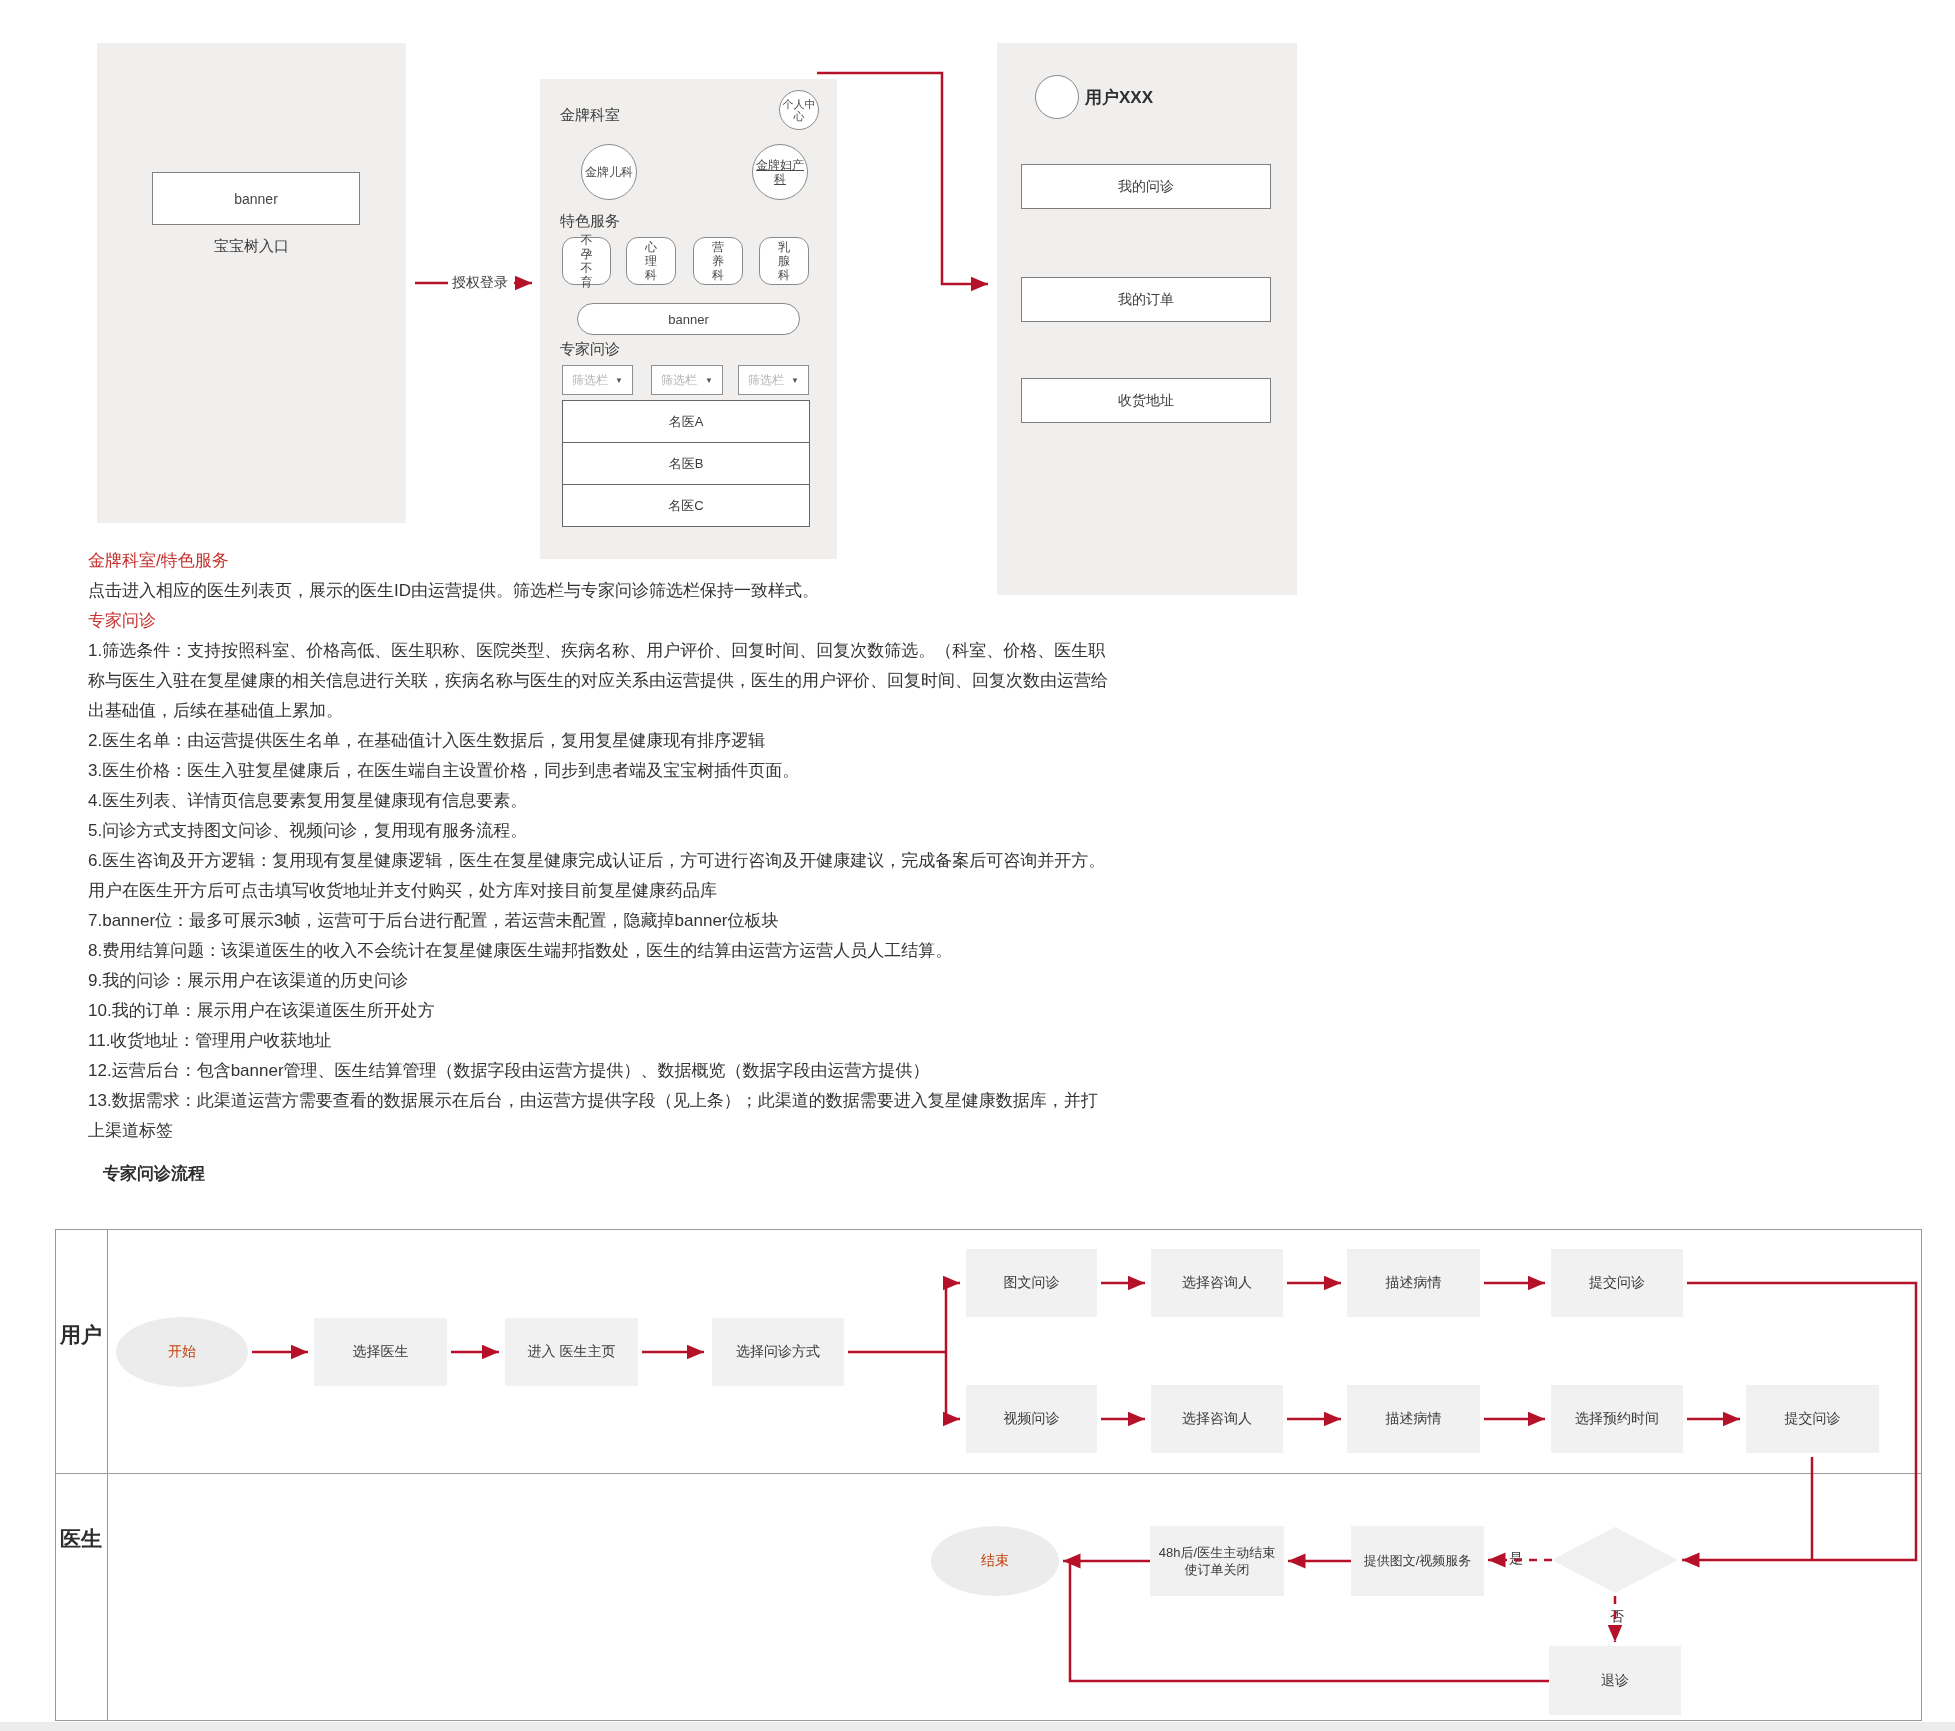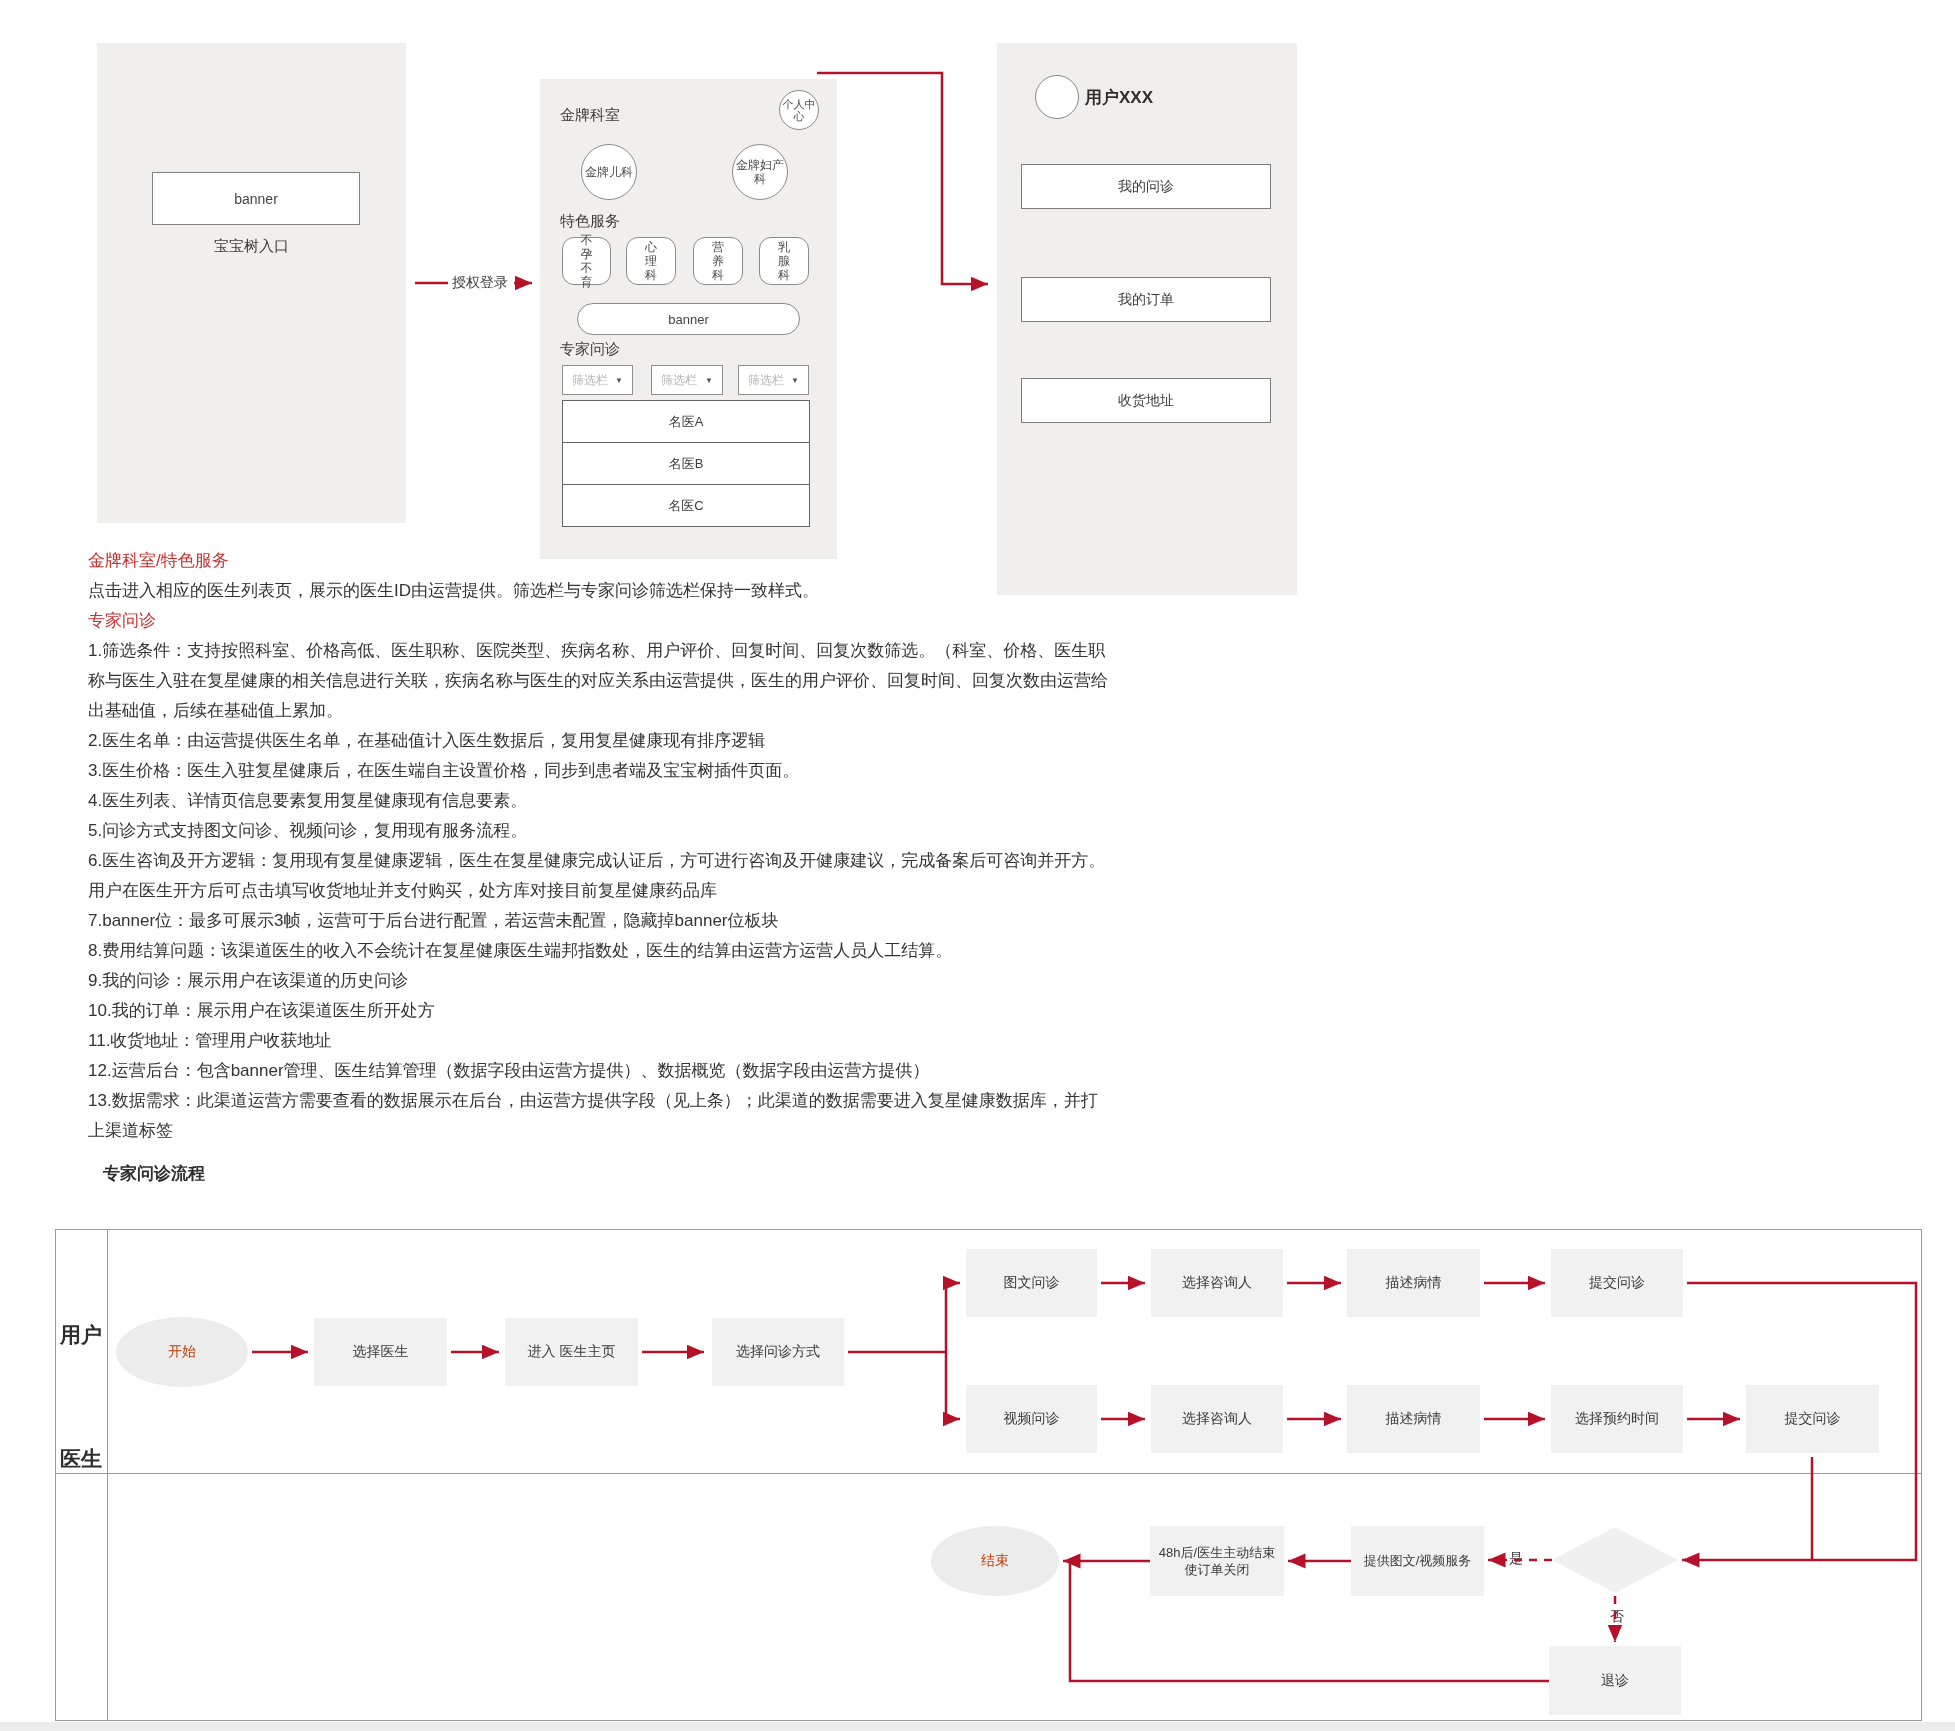--- a/index.html
+++ b/index.html
@@ -11,21 +11,21 @@
   .p-left{left:97px;top:43px;width:309px;height:480px;}
   .p-mid{left:540px;top:43px;width:297px;height:480px;margin-top:36px;}
   .p-right{left:997px;top:43px;width:300px;height:552px;}
   .wbox{position:absolute;background:#fff;border:1px solid #828282;display:flex;align-items:center;justify-content:center;font-size:14px;color:#444;}
   .p-left .banner-box{left:55px;top:129px;width:206px;height:51px;}
   .entry-label{position:absolute;left:0;top:194px;width:100%;text-align:center;font-size:15px;color:#3c3c3c;}
   .sec-label{position:absolute;left:20px;font-size:15px;color:#3c3c3c;}
   .circle{position:absolute;background:#fff;border:1px solid #8a8a8a;border-radius:50%;display:flex;align-items:center;justify-content:center;text-align:center;color:#4a4a4a;}
   .pc-circle{left:239px;top:11px;width:38px;height:38px;font-size:11px;line-height:12px;}
   .gold-circle{width:54px;height:54px;font-size:12px;line-height:14px;}
-  .gc1{left:41px;top:65px;} .gc2{left:192px;top:65px;}
+  .gc1{left:41px;top:65px;} .gc2{left:212px;top:65px;text-decoration:underline;}
   .chip{position:absolute;top:158px;height:48px;background:#fff;border:1px solid #8a8a8a;border-radius:12px;display:flex;align-items:center;justify-content:center;text-align:center;font-size:12px;line-height:14px;color:#4a4a4a;padding:0 18px;box-sizing:border-box;}
   .chip1{left:22px;width:49px;} .chip2{left:86px;width:50px;} .chip3{left:153px;width:50px;} .chip4{left:219px;width:50px;}
   .pill{position:absolute;left:37px;top:224px;width:221px;height:30px;background:#fff;border:1px solid #8a8a8a;border-radius:16px;display:flex;align-items:center;justify-content:center;font-size:13px;color:#444;}
   .filter{position:absolute;top:286px;height:30px;background:#fff;border:1px solid #8f8f8f;display:flex;align-items:center;justify-content:space-between;padding:0 9px;box-sizing:border-box;font-size:12px;color:#b3b3b3;}
   .f1{left:22px;width:71px;} .f2{left:111px;width:72px;} .f3{left:198px;width:71px;}
   .caret{font-size:8px;color:#555;}
   .doc-row{position:absolute;left:22px;width:248px;height:43px;background:#fff;border:1px solid #666;display:flex;align-items:center;justify-content:center;font-size:13px;color:#3c3c3c;box-sizing:border-box;}
   .dr1{top:321px;} .dr2{top:363px;} .dr3{top:405px;}
   .avatar{left:38px;top:32px;width:42px;height:42px;}
   .uname{position:absolute;left:88px;top:43px;font-size:17px;font-weight:bold;color:#2e2e2e;}
@@ -34,21 +34,21 @@
   .arrow-label{position:absolute;left:452px;top:274px;font-size:14px;color:#3a3a3a;}
   
   .notes{position:absolute;left:88px;top:546px;width:1240px;font-size:17px;line-height:30px;color:#333;}
   .notes .red{color:#c5302d;}
   .flow-title{position:absolute;left:103px;top:1162px;font-size:17px;font-weight:bold;color:#2d2d2d;}
   
   .flow-frame{position:absolute;left:55px;top:1229px;width:1867px;height:492px;border:1px solid #9a9a9a;box-sizing:border-box;}
   .lane-v{position:absolute;left:107px;top:1229px;width:1px;height:492px;background:#9a9a9a;}
   .lane-h{position:absolute;left:55px;top:1473px;width:1867px;height:1px;background:#9a9a9a;}
   .lane-label{position:absolute;left:60px;width:42px;text-align:center;font-size:21px;font-weight:bold;color:#2d2d2d;line-height:26px;word-break:break-all;}
-  .ll-user{top:1322px;} .ll-doctor{top:1446px;text-align:right;}
+  .ll-user{top:1322px;} .ll-doctor{top:1526px;text-align:right;}
   .fb{position:absolute;background:#f1f1f1;display:flex;align-items:center;justify-content:center;text-align:center;font-size:14px;color:#3a3a3a;}
   .fe{position:absolute;background:#ececec;border-radius:50%;display:flex;align-items:center;justify-content:center;font-size:14px;color:#c2410c;}
   .n-start{left:116px;top:1317px;width:132px;height:70px;}
   .n-choose-doctor{left:314px;top:1318px;width:133px;height:68px;}
   .n-enter-home{left:505px;top:1318px;width:133px;height:68px;}
   .n-choose-mode{left:712px;top:1318px;width:132px;height:68px;}
   .n-text{left:966px;top:1249px;width:131px;height:68px;}
   .n-person1{left:1151px;top:1249px;width:132px;height:68px;}
   .n-desc1{left:1347px;top:1249px;width:133px;height:68px;}
   .n-submit1{left:1551px;top:1249px;width:132px;height:68px;}

